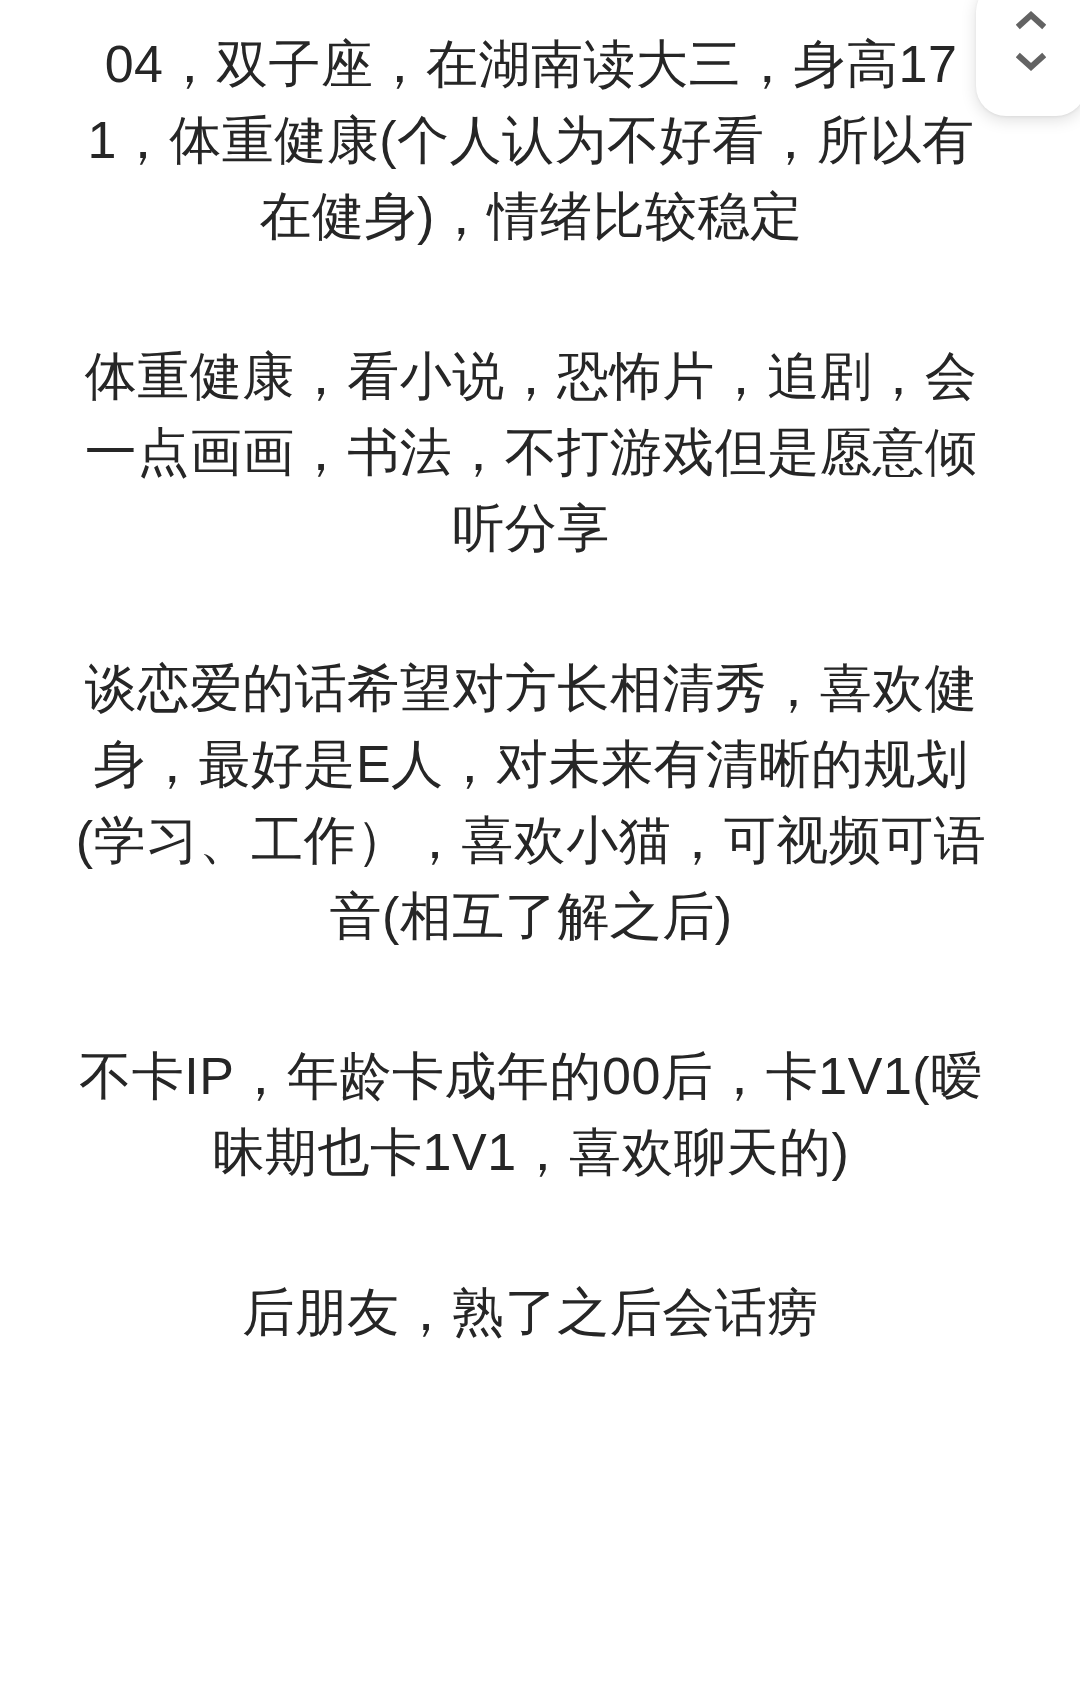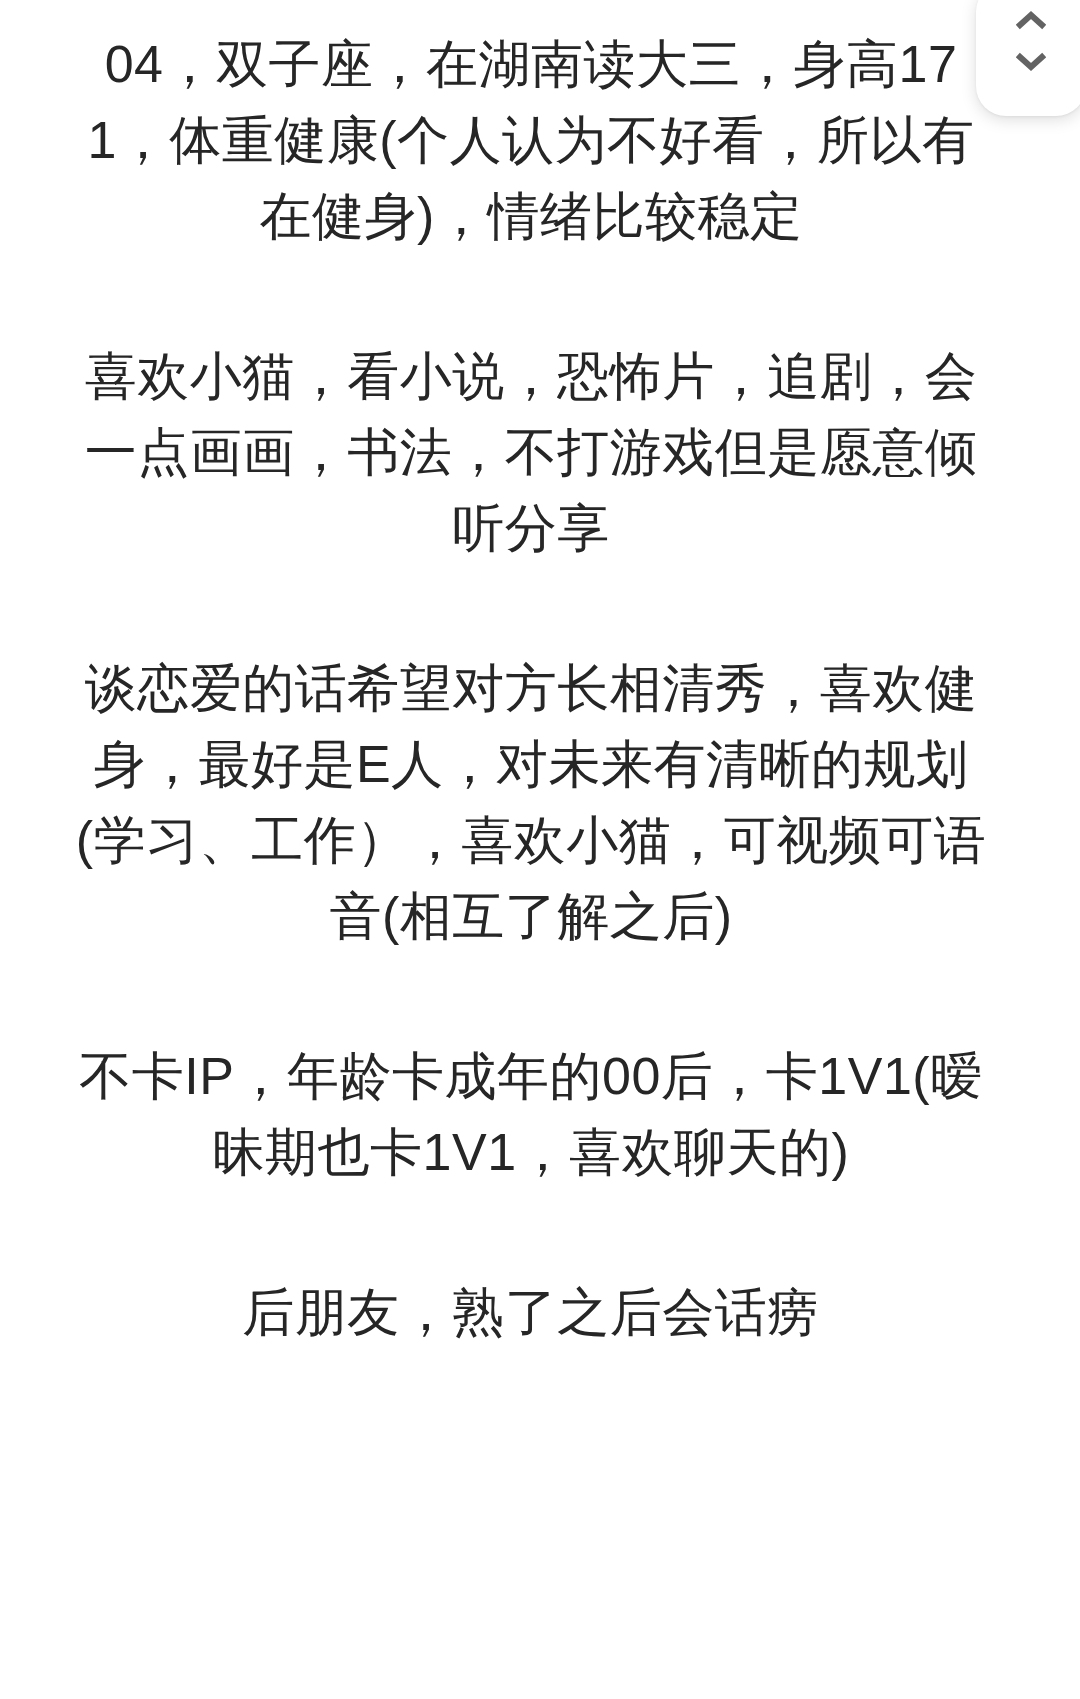--- a/index.html
+++ b/index.html
@@ -73,21 +73,21 @@
     display: block;
   }
 </style>
 </head>
 <body>
 
 <div class="page">
 
   <div class="post-body">
     <p>04，双子座，在湖南读大三，身高171，体重健康(个人认为不好看，所以有在健身)，情绪比较稳定</p>
-    <p>喜欢小猫，看小说，恐怖片，追剧，会一点画画，书法，不打游戏但是愿意倾听分享</p>
+    <p>体重健康，看小说，恐怖片，追剧，会一点画画，书法，不打游戏但是愿意倾听分享</p>
     <p>谈恋爱的话希望对方长相清秀，喜欢健身，最好是E人，对未来有清晰的规划(学习、工作），喜欢小猫，可视频可语音(相互了解之后)</p>
     <p>不卡IP，年龄卡成年的00后，卡1V1(暧昧期也卡1V1，喜欢聊天的)</p>
     <p>后朋友，熟了之后会话痨</p>
   </div>
 
   <div class="scroll-widget">
     <button class="scroll-btn">
       <span>
         <svg width="30" height="20" viewBox="0 0 30 20">
           <path d="M4 15 L15 5 L26 15" fill="none" stroke="#636363" stroke-width="6" stroke-linecap="square" stroke-linejoin="miter"></path>

